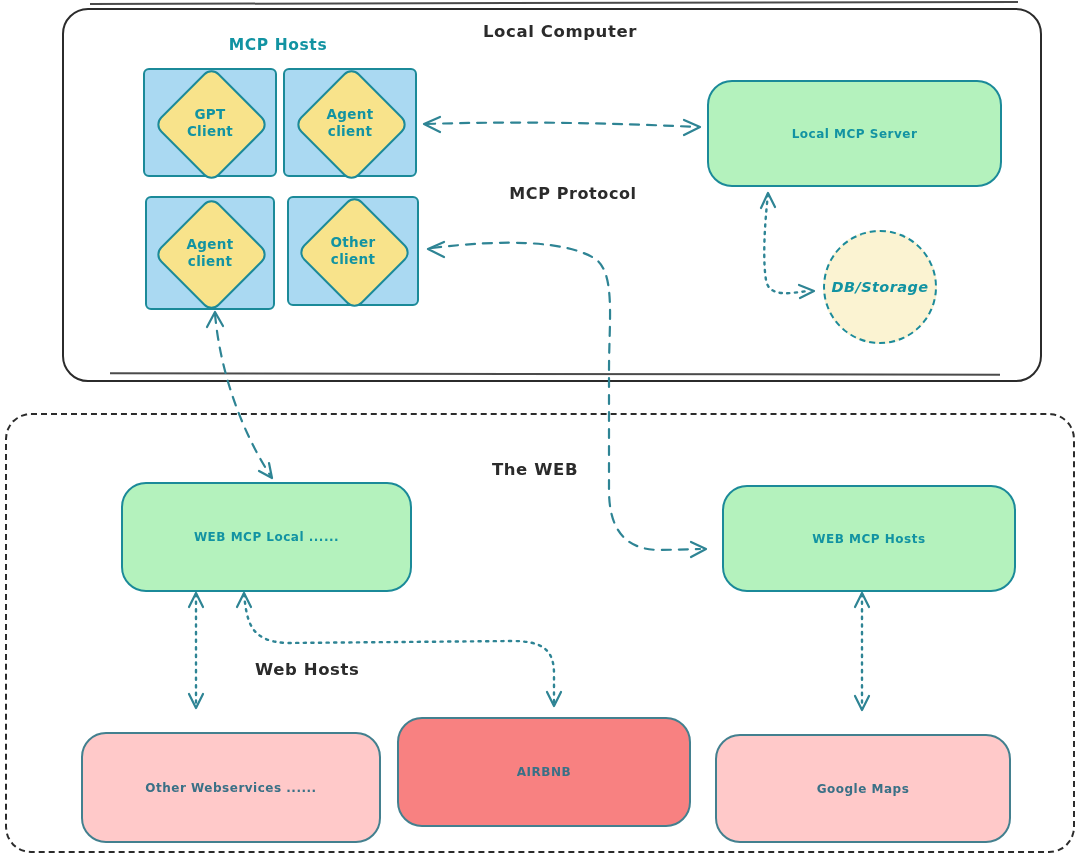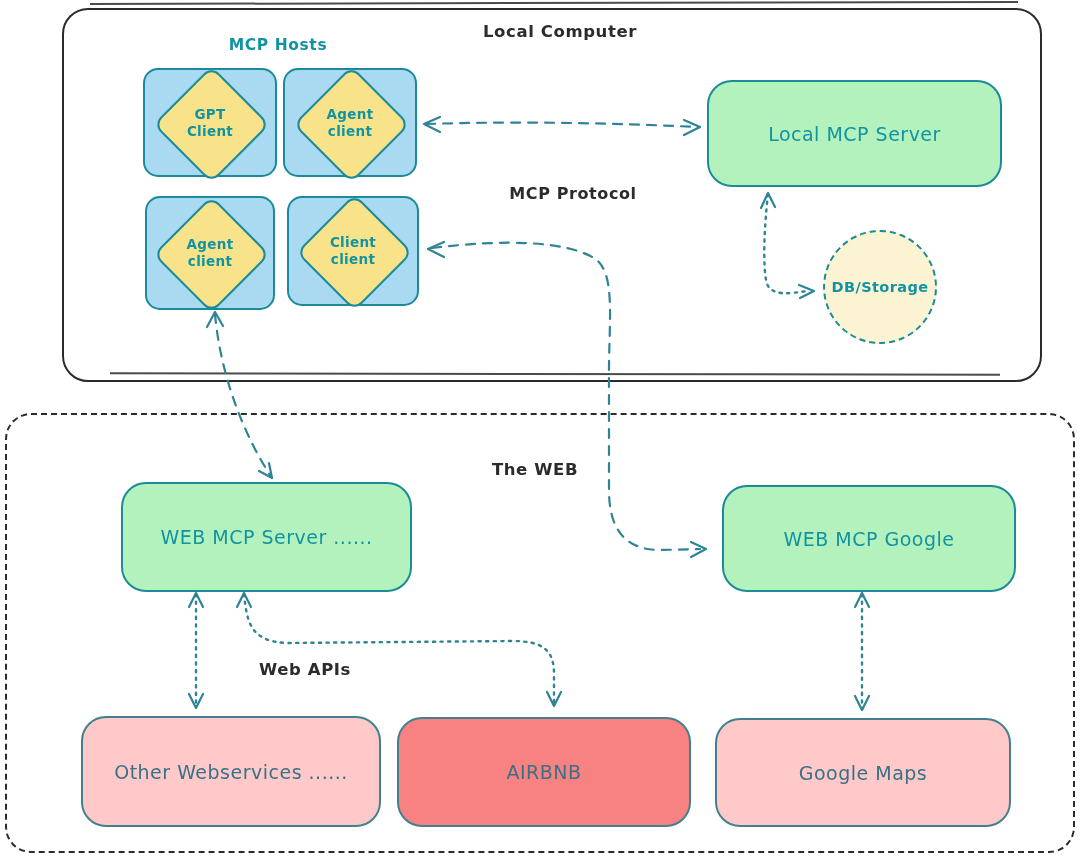--- a/index.html
+++ b/index.html
@@ -28,29 +28,29 @@
   .frame.dashed-frame{border-style:dashed;}
   .redraw{position:absolute;height:0;border-top:2px solid var(--ink);opacity:.85;}
   .frame-label{
     position:absolute;color:var(--ink);font-size:16.5px;font-weight:600;letter-spacing:.6px;
     text-align:center;white-space:nowrap;
   }
   .teal-label{color:var(--teal_text);}
   
   .node{
     position:absolute;display:flex;align-items:center;justify-content:center;
-    border-radius:25px;font-weight:400;letter-spacing:.5px;font-size:19px;text-align:center;
+    border-radius:25px;font-weight:700;letter-spacing:.5px;font-size:12px;text-align:center;
   }
   .green-node{background:var(--green_fill);border:2.5px solid var(--teal_stroke);color:var(--teal_text);}
-  .pink-node{background:var(--pink_fill);border:2.4px solid var(--slate_stroke);color:var(--slate_text);}
+  .pink-node{background:var(--pink_fill);border:2.4px solid var(--slate_stroke);color:var(--slate_text);margin-top:16px;}
   .red-node{background:var(--red_fill);border:2.4px solid var(--slate_stroke);color:var(--slate_text);}
   
   .client{
     position:absolute;display:flex;align-items:center;justify-content:center;
-    background:var(--blue_fill);border:2.4px solid var(--teal_stroke);border-radius:15px;
+    background:var(--blue_fill);border:2.4px solid var(--teal_stroke);border-radius:6px;
   }
   .diamond{
     position:absolute;left:50%;top:50%;width:79px;height:79px;margin:-40px 0 0 -40px;
     transform:rotate(45deg);background:var(--yellow_fill);
     border:2.4px solid var(--teal_stroke);border-radius:11px;
   }
   .client-label{
     position:relative;z-index:2;width:78px;color:var(--teal_text);
     font-size:13.5px;line-height:1.25;font-weight:600;letter-spacing:.3px;text-align:center;
   }
@@ -84,44 +84,44 @@
   <div class="client" style="left:283px;top:68px;width:130px;height:105px;">
     <div class="diamond"></div>
     <div class="client-label">Agent client</div>
   </div>
   <div class="client" style="left:145px;top:196px;width:126px;height:110px;">
     <div class="diamond"></div>
     <div class="client-label">Agent client</div>
   </div>
   <div class="client" style="left:287px;top:196px;width:128px;height:106px;">
     <div class="diamond"></div>
-    <div class="client-label">Client client</div>
+    <div class="client-label">Other client</div>
   </div>
 
   <div class="frame-label" style="left:503px;top:156px;width:140px;font-size:16px;margin-top:28px;">MCP Protocol</div>
 
   <div class="node green-node" style="left:707px;top:80px;width:291px;height:103px;">
     <span>Local MCP Server</span>
   </div>
 
-  <div class="circle" style="left:823px;top:230px;width:110px;height:110px;">
+  <div class="circle" style="left:823px;top:230px;width:110px;height:110px;font-style:italic;">
     <span>DB/Storage</span>
   </div>
 
   <div class="frame dashed-frame" style="left:5px;top:413px;width:1066px;height:436px;"></div>
   <div class="frame-label" style="left:455px;top:424px;width:160px;margin-top:36px;">The WEB</div>
 
   <div class="node green-node" style="left:121px;top:482px;width:287px;height:106px;">
-    <span>WEB MCP Server ......</span>
+    <span>WEB MCP Local ......</span>
   </div>
   <div class="node green-node" style="left:722px;top:485px;width:290px;height:103px;">
-    <span>WEB MCP Google</span>
+    <span>WEB MCP Hosts</span>
   </div>
 
-  <div class="frame-label" style="left:255px;top:660px;width:100px;">Web APIs</div>
+  <div class="frame-label" style="left:255px;top:660px;width:100px;">Web Hosts</div>
 
   <div class="node pink-node" style="left:81px;top:716px;width:296px;height:107px;">
     <span>Other Webservices ......</span>
   </div>
   <div class="node red-node" style="left:397px;top:717px;width:290px;height:106px;">
     <span>AIRBNB</span>
   </div>
   <div class="node pink-node" style="left:715px;top:718px;width:292px;height:105px;">
     <span>Google Maps</span>
   </div>

